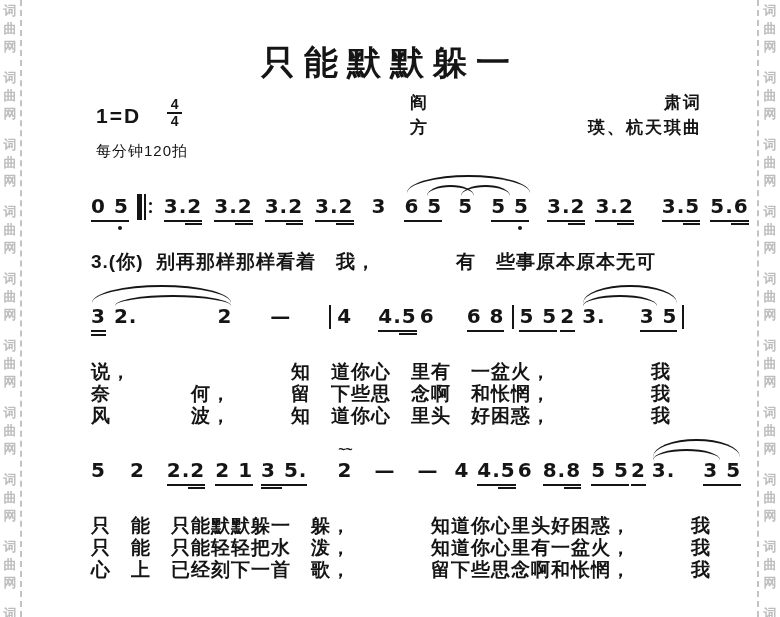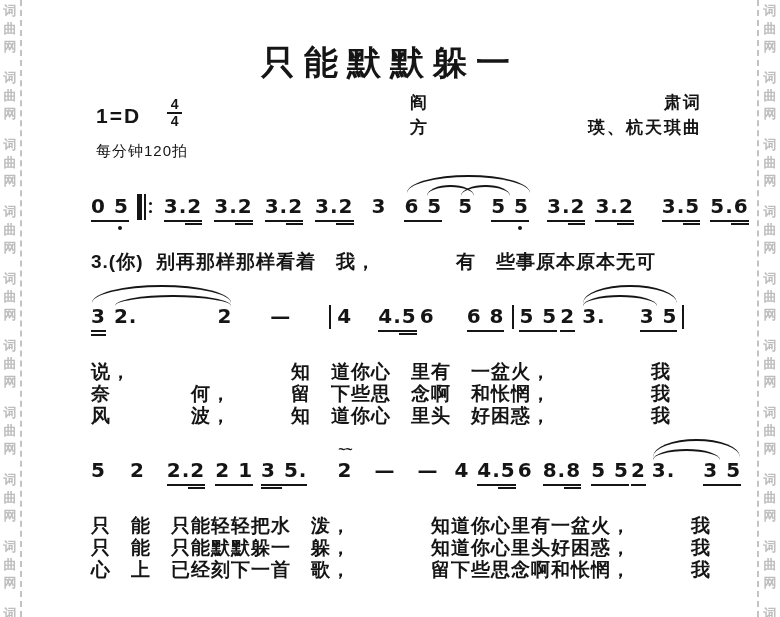--- a/index.html
+++ b/index.html
@@ -391,20 +391,20 @@
           </div>
           <div class="note" style="margin-left: 28px;">
             <span class="num">3 5</span>
             <div class="ul"></div>
           </div>
           <div class="bar" style="margin-left: 4px;"></div>
           <div class="arc" style="left: 562px; width: 87px; top: 2px; height: 16px;"></div>
           <div class="arc" style="left: 562px; width: 67.1px; top: 12px; height: 9px;"></div>
         </div>
         <div class="lyrics">
+          <div class="lyric-line">只　能　只能默默躲一　躲，　　　　知道你心里头好困惑，　　　我</div>
           <div class="lyric-line">只　能　只能轻轻把水　泼，　　　　知道你心里有一盆火，　　　我</div>
-          <div class="lyric-line">只　能　只能默默躲一　躲，　　　　知道你心里头好困惑，　　　我</div>
           <div class="lyric-line">心　上　已经刻下一首　歌，　　　　留下些思念啊和怅惘，　　　我</div>
         </div>
       </div>
     </div>
 
 </div>
 
 </body></html>

